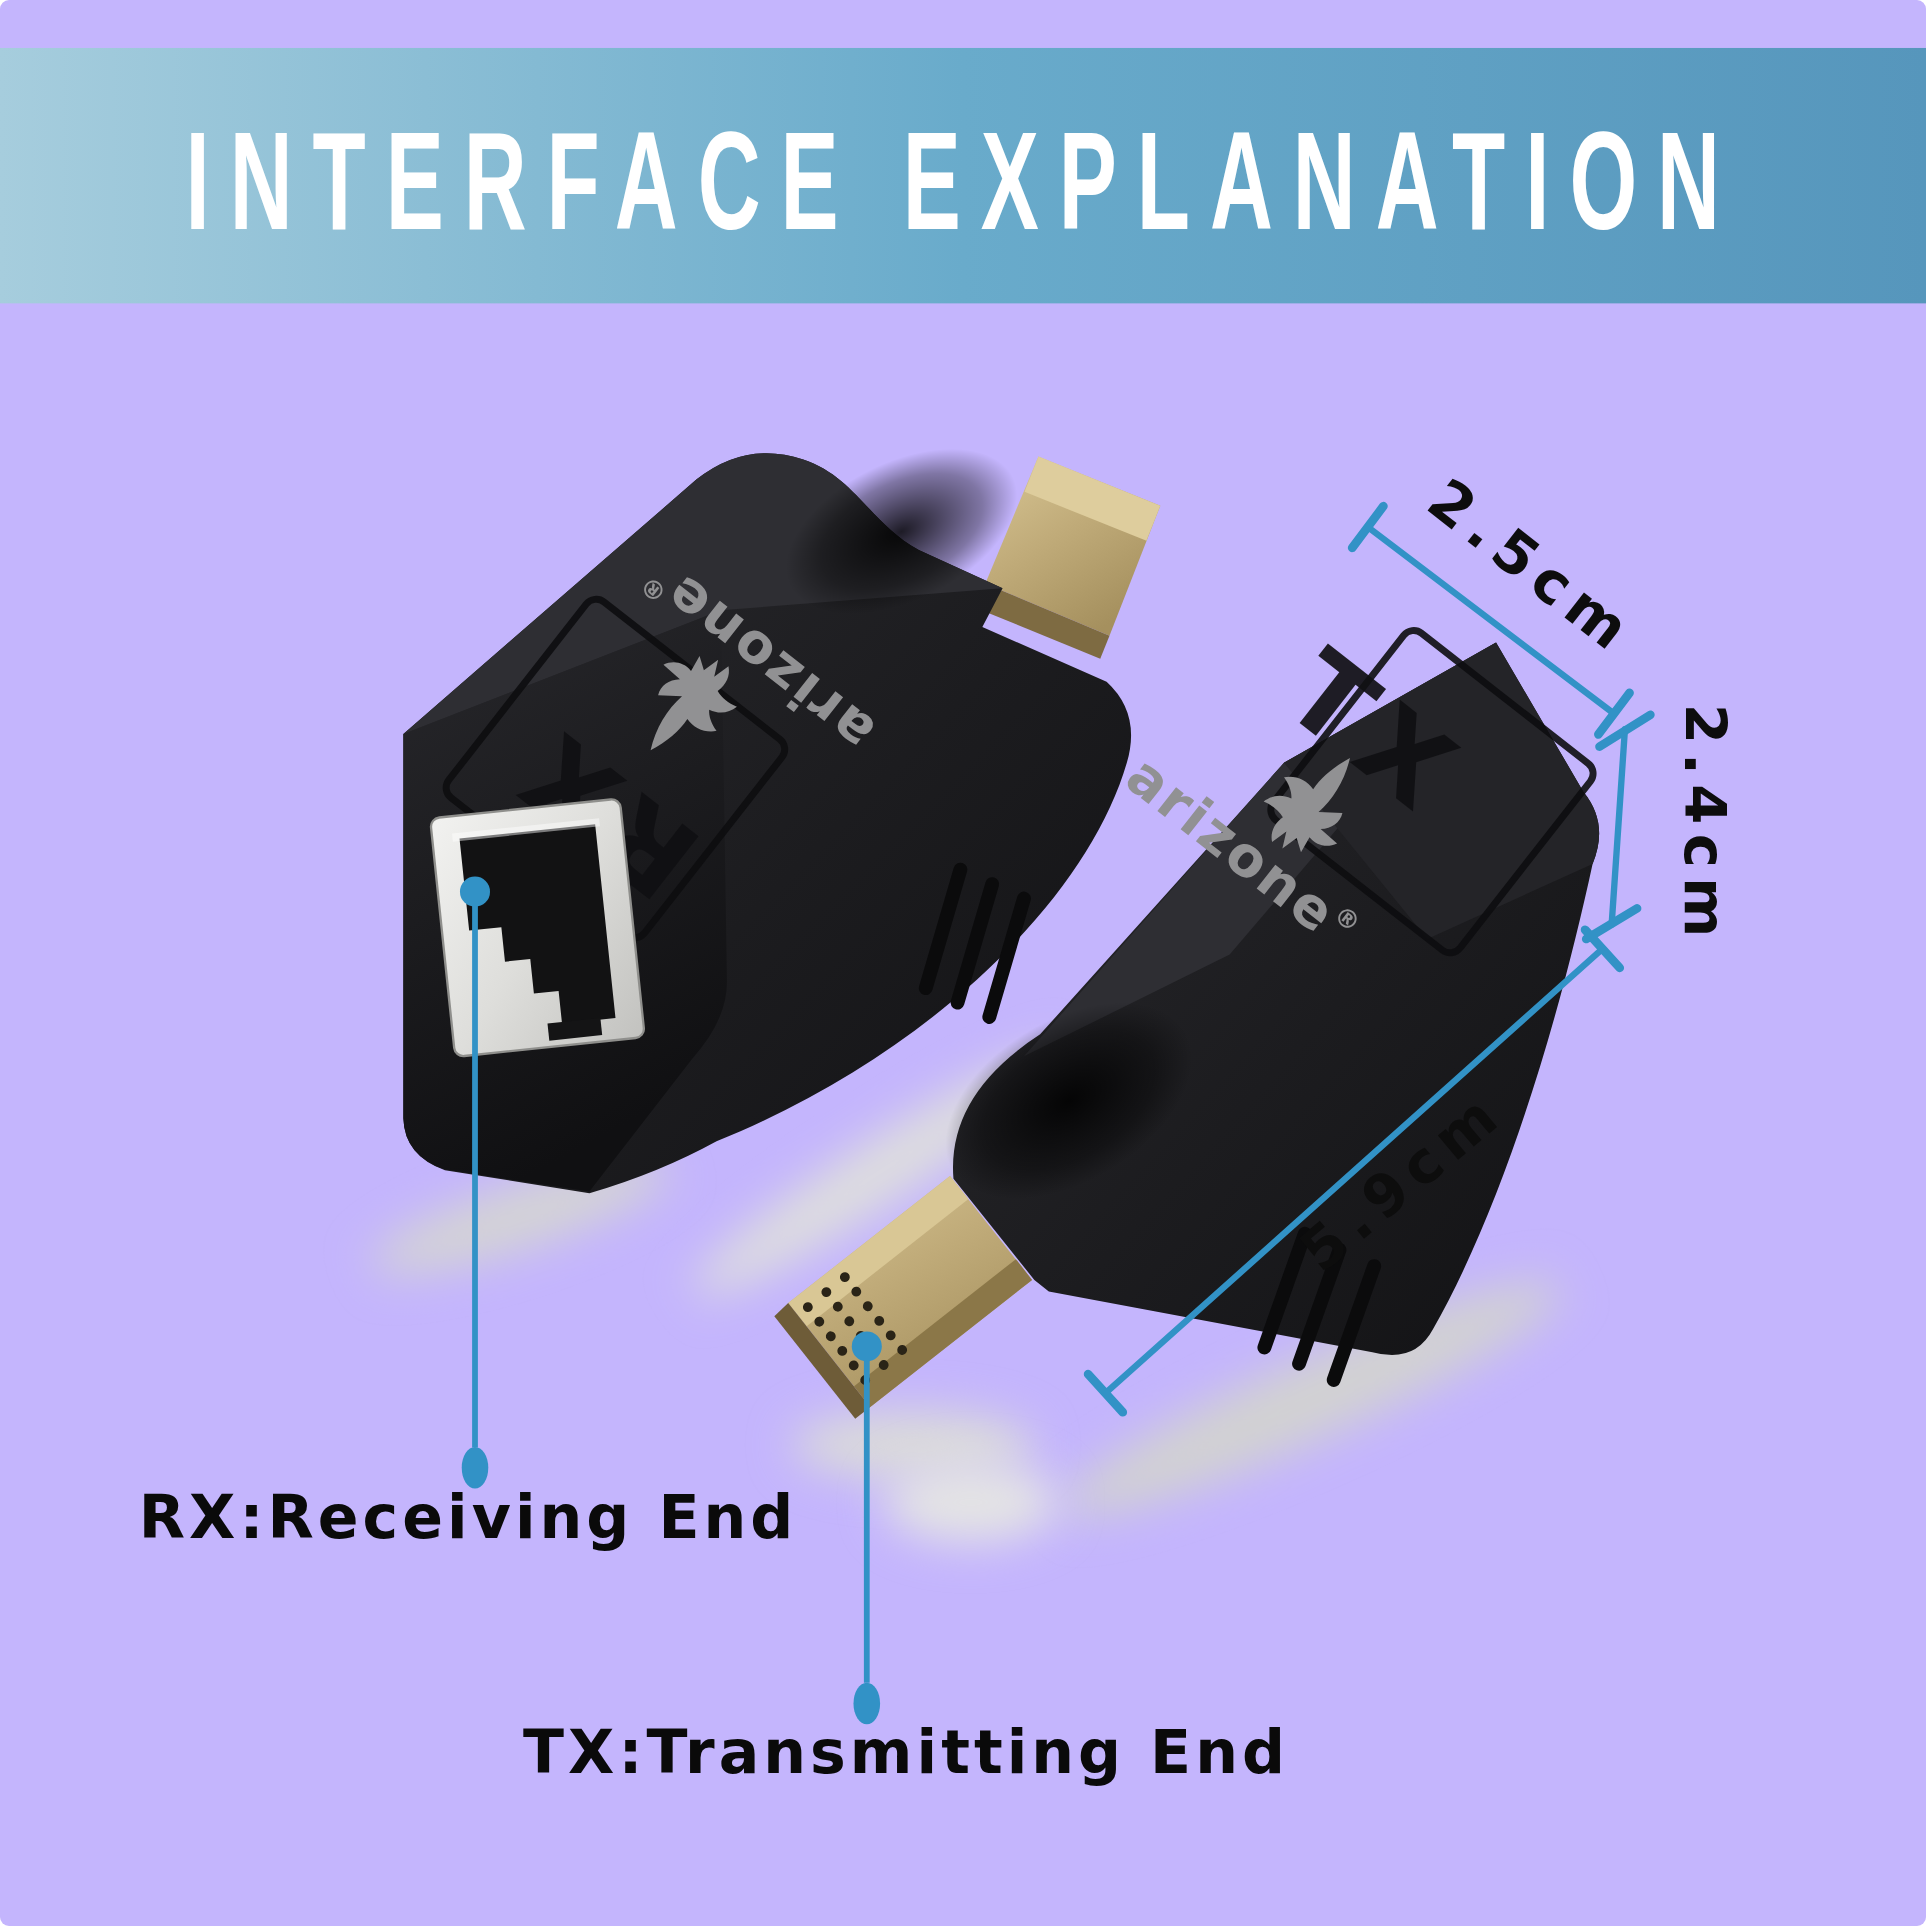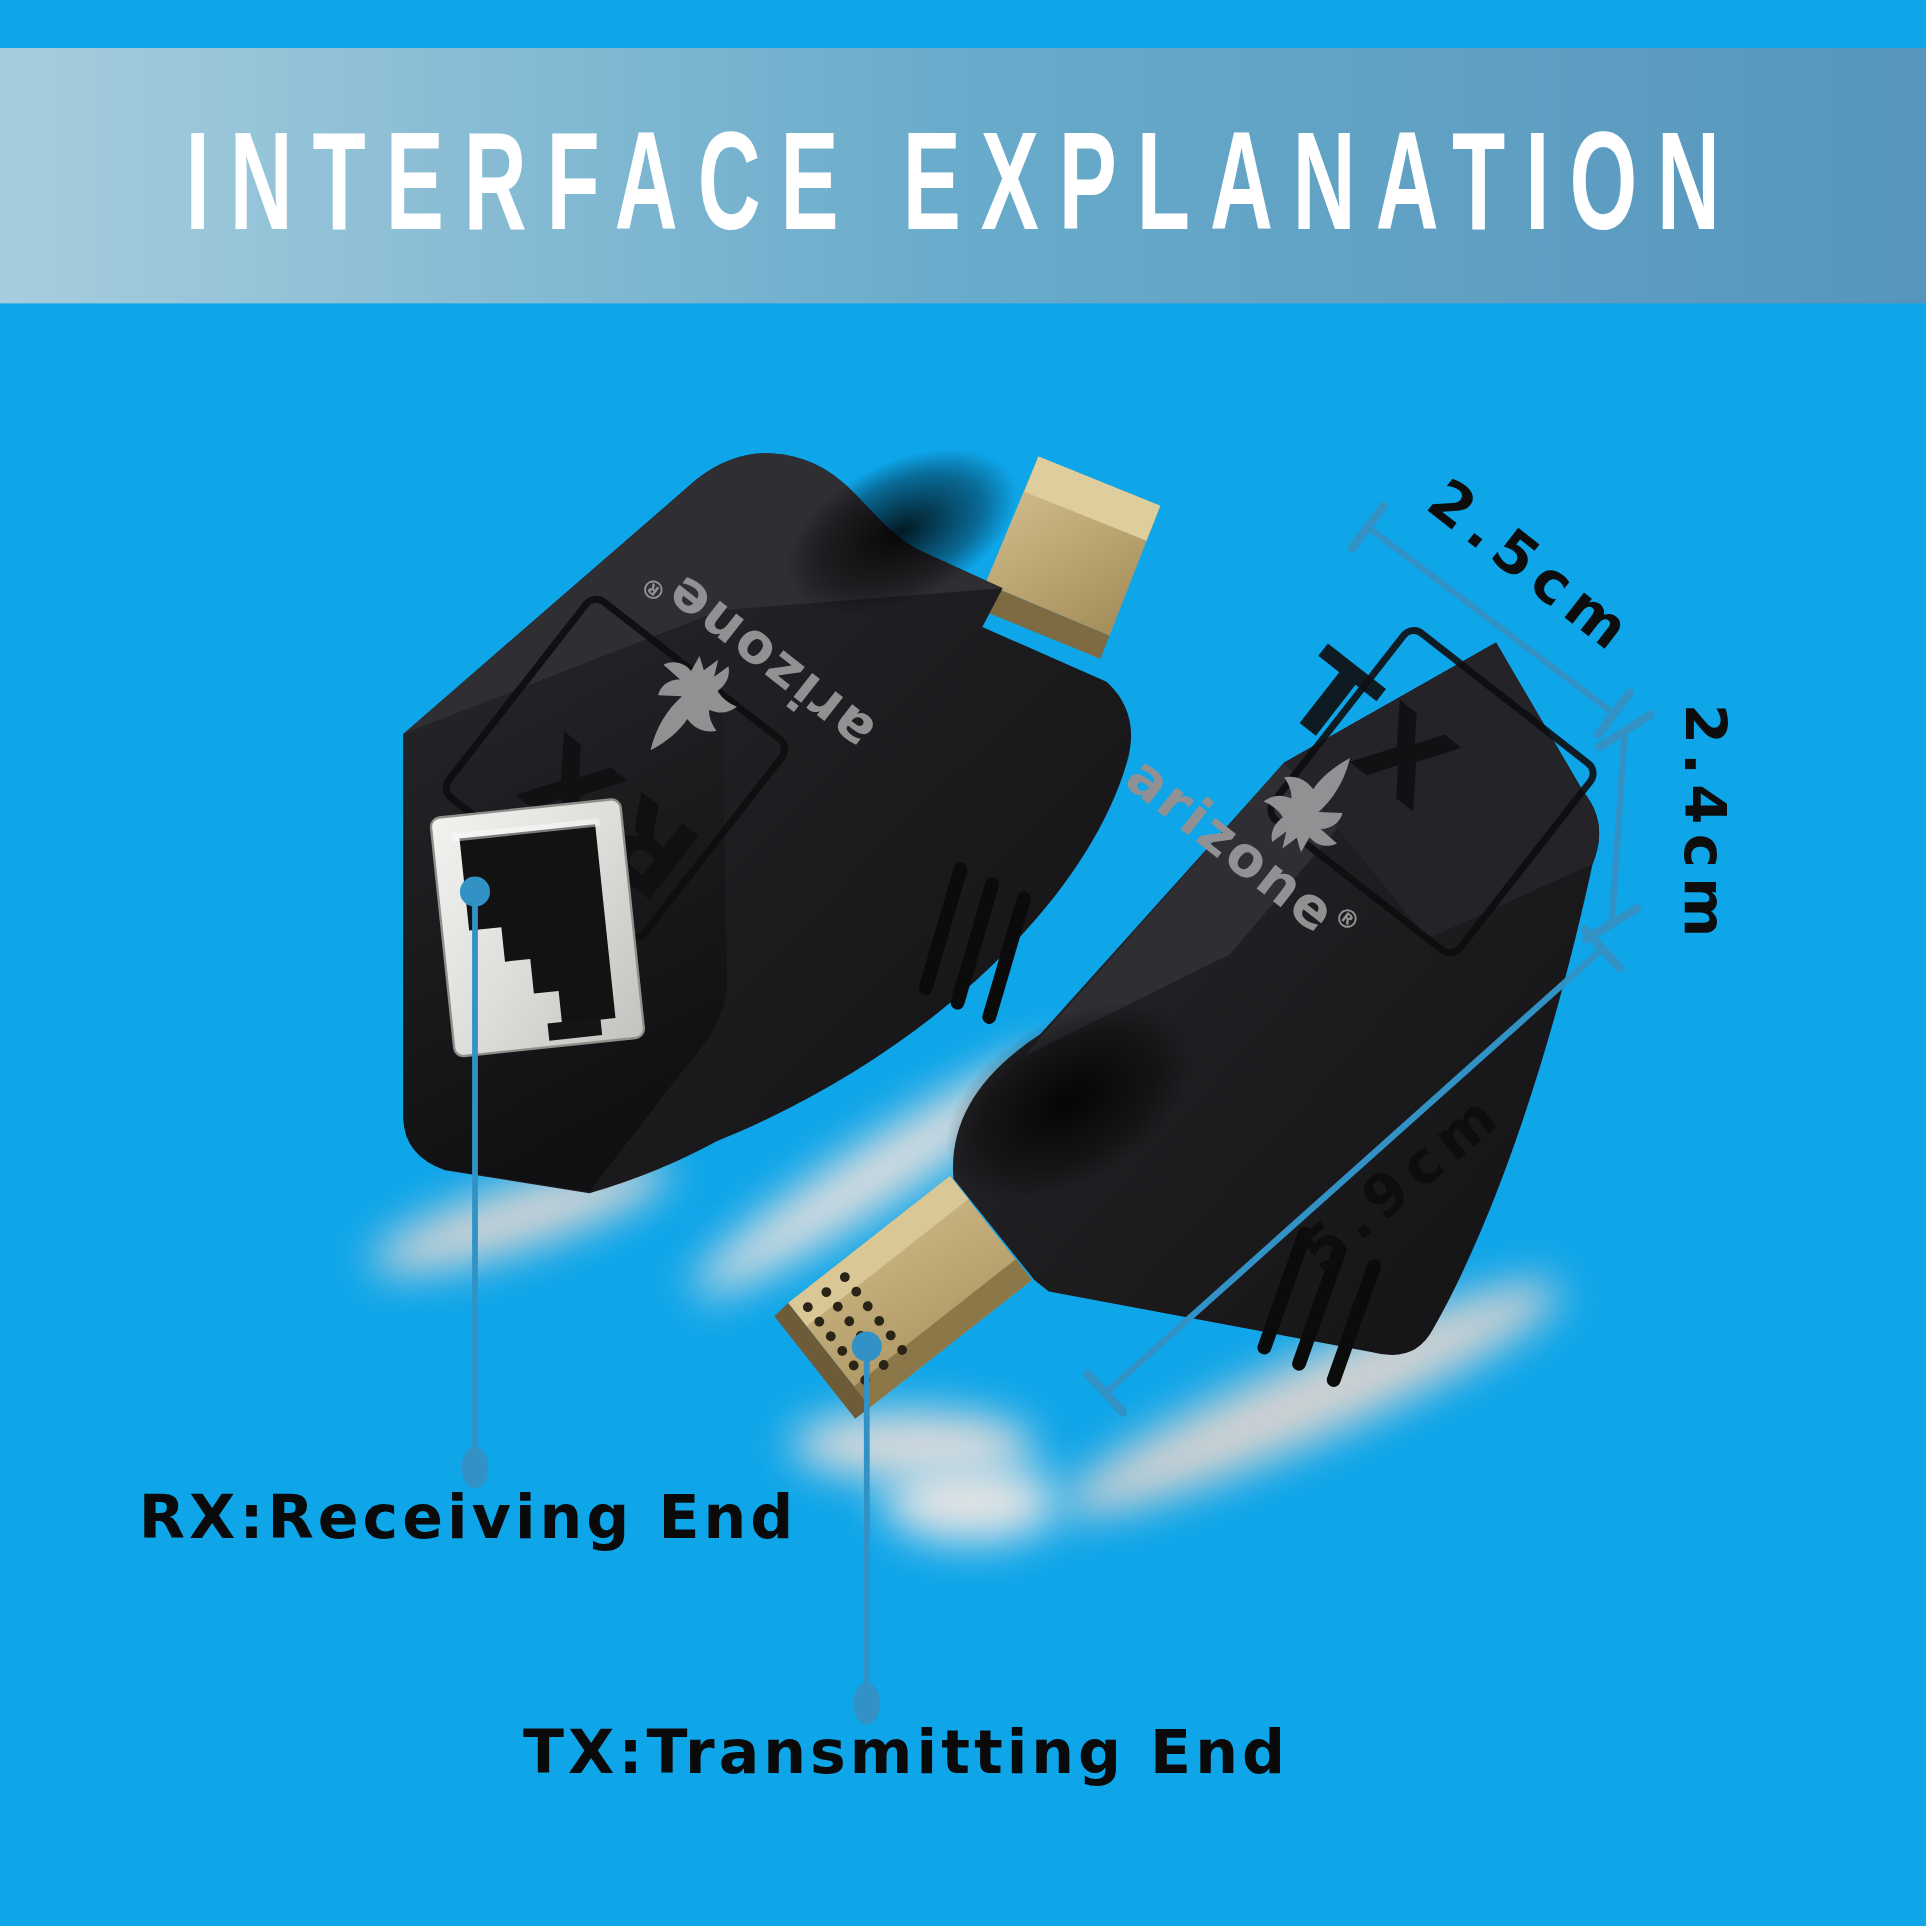--- a/index.html
+++ b/index.html
@@ -1,16 +1,16 @@
 <!DOCTYPE html>
 <html style="font-size:9.2px"><head>
 <meta charset="utf-8">
 <style>
   html,body{margin:0;padding:0;background:#ffffff;}
-  .stage{position:relative;width:1926px;height:1926px;background:#0ea5e9;overflow:hidden;}
+  .stage{position:relative;width:1926px;height:1926px;background:#c4b5fd;overflow:hidden;border-radius:9px;}
   svg{display:block;}
   text{font-family:"DejaVu Sans","Liberation Sans",sans-serif;}
   .title-text{font-family:"Liberation Sans","DejaVu Sans",sans-serif;font-weight:bold;}
   .lbl{font-weight:bold;fill:#0a0a0a;}
   .dim{font-weight:bold;fill:#0d0d0d;}
   .emboss{font-weight:bold;fill:#101013;opacity:0.92;}
   .brand{font-weight:bold;fill:#919193;}
 </style>
 </head>
 <body>

